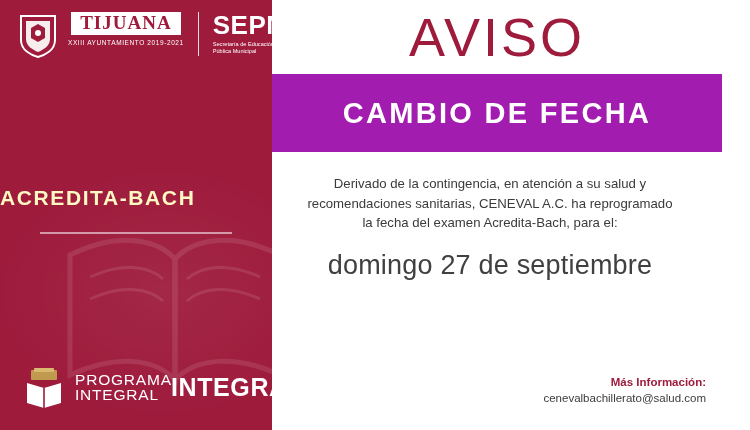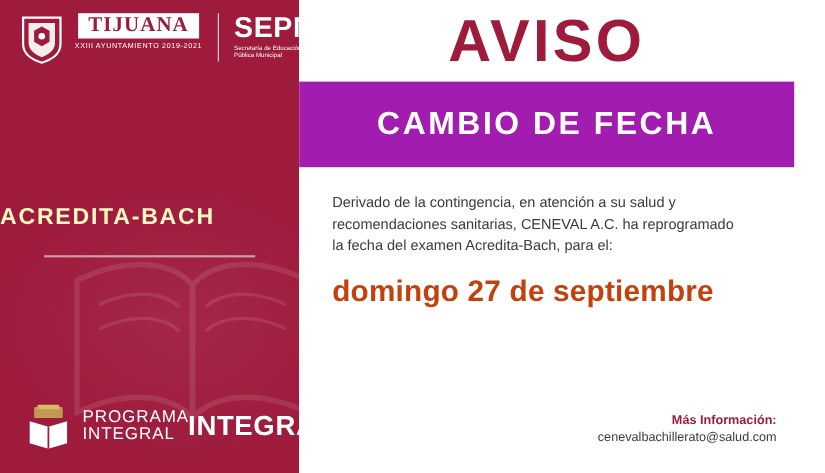--- a/index.html
+++ b/index.html
@@ -150,21 +150,21 @@
     height: 74px;
     width: 100%;
     background: #ffffff;
     display: flex;
     align-items: center;
     justify-content: center;
   }
   .aviso {
     color: #9e1b3c;
     font-size: 54px;
-    font-weight: bold;
+    font-weight: normal;
     letter-spacing: 3px;
     line-height: 54px;
   }
   .gold-band {
     height: 78px;
     width: 100%;
     background: #a21caf;
     display: flex;
     align-items: center;
     justify-content: center;
@@ -172,31 +172,31 @@
   .gold-band .sub {
     color: #ffffff;
     font-size: 29px;
     font-weight: bold;
     letter-spacing: 2.3px;
   }
 
   .body-area {
     position: relative;
     padding: 22px 44px 0 30px;
-    text-align: left;
+    text-align: center;
   }
   .para {
     color: #3b3b3b;
     font-size: 13.2px;
     line-height: 19.5px;
   }
   .date {
-    color: #c2410c;
+    color: #404040;
     font-size: 27px;
-    font-weight: bold;
+    font-weight: normal;
     letter-spacing: 0.2px;
     margin: 17px 0 16px 0;
   }
   .para2 {
     color: #3b3b3b;
     font-size: 13.2px;
     line-height: 19.5px;
   }
 
   .info-block {

